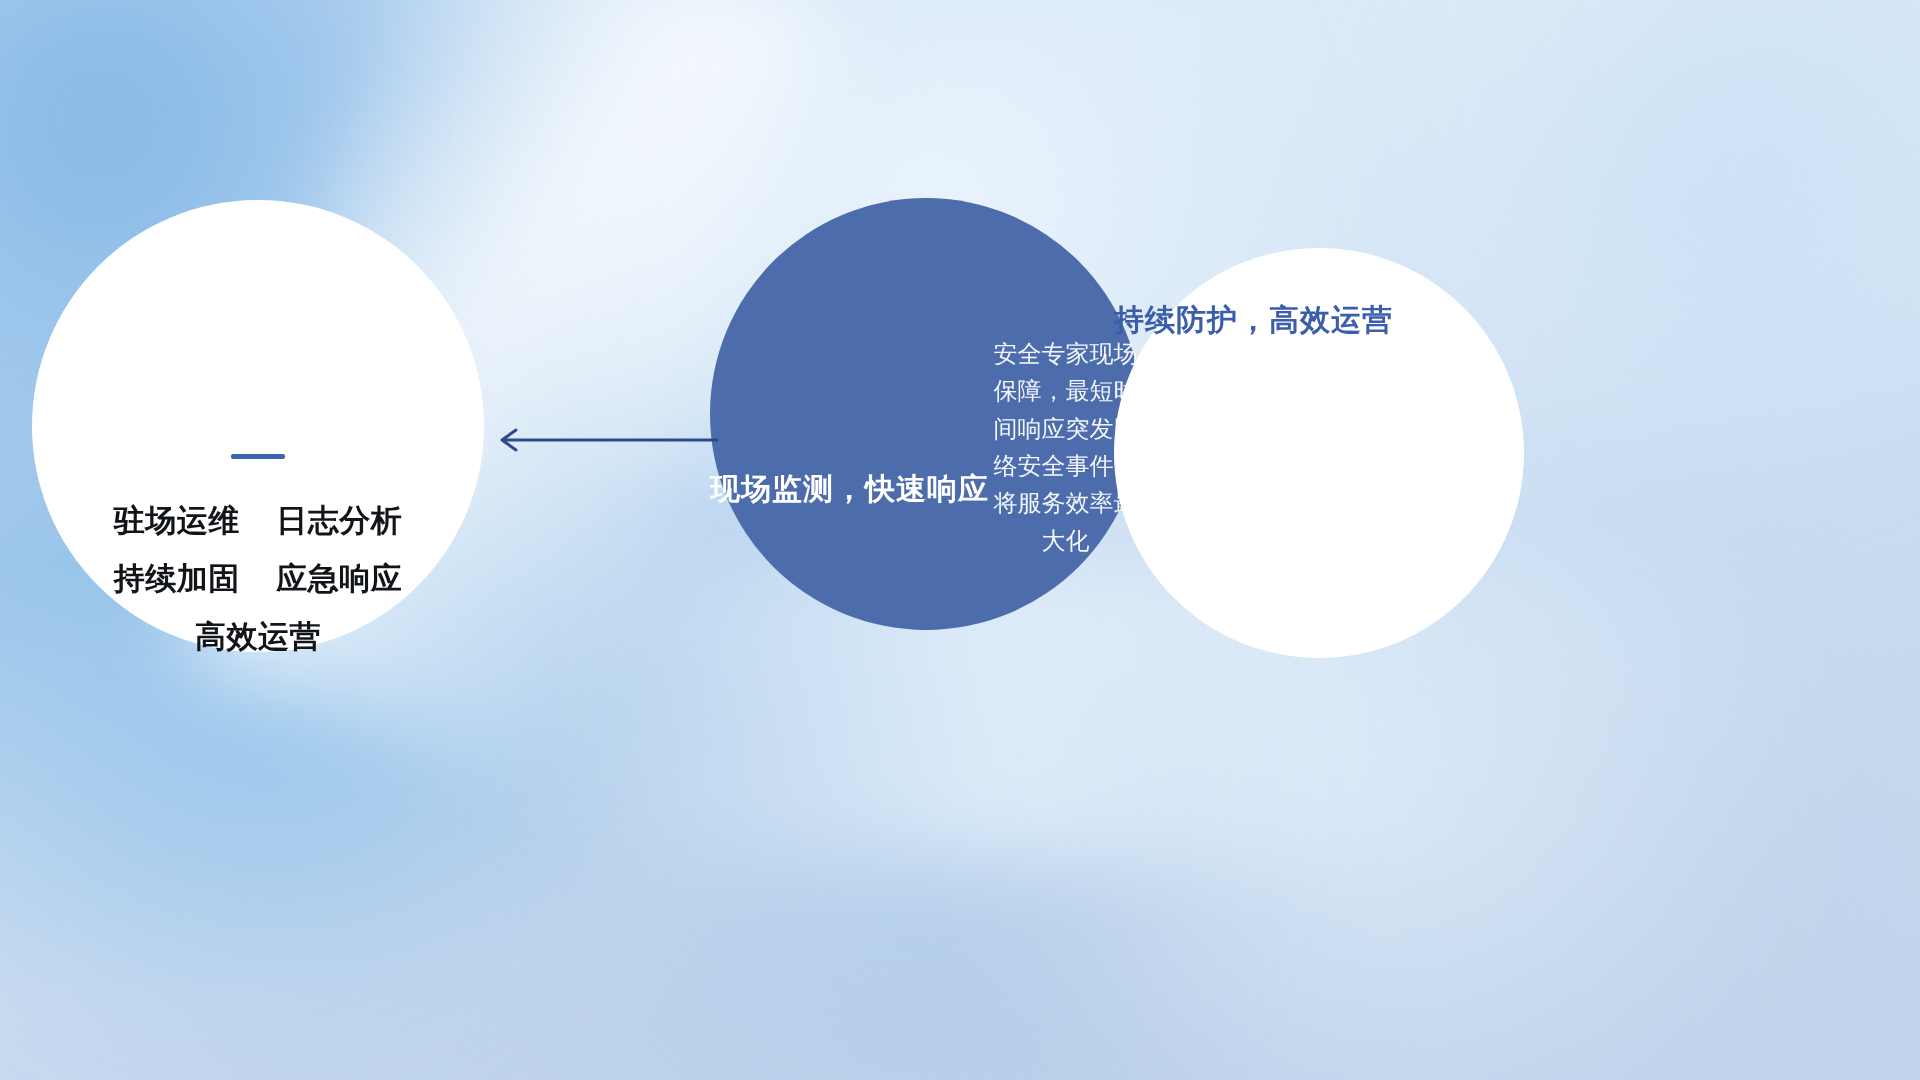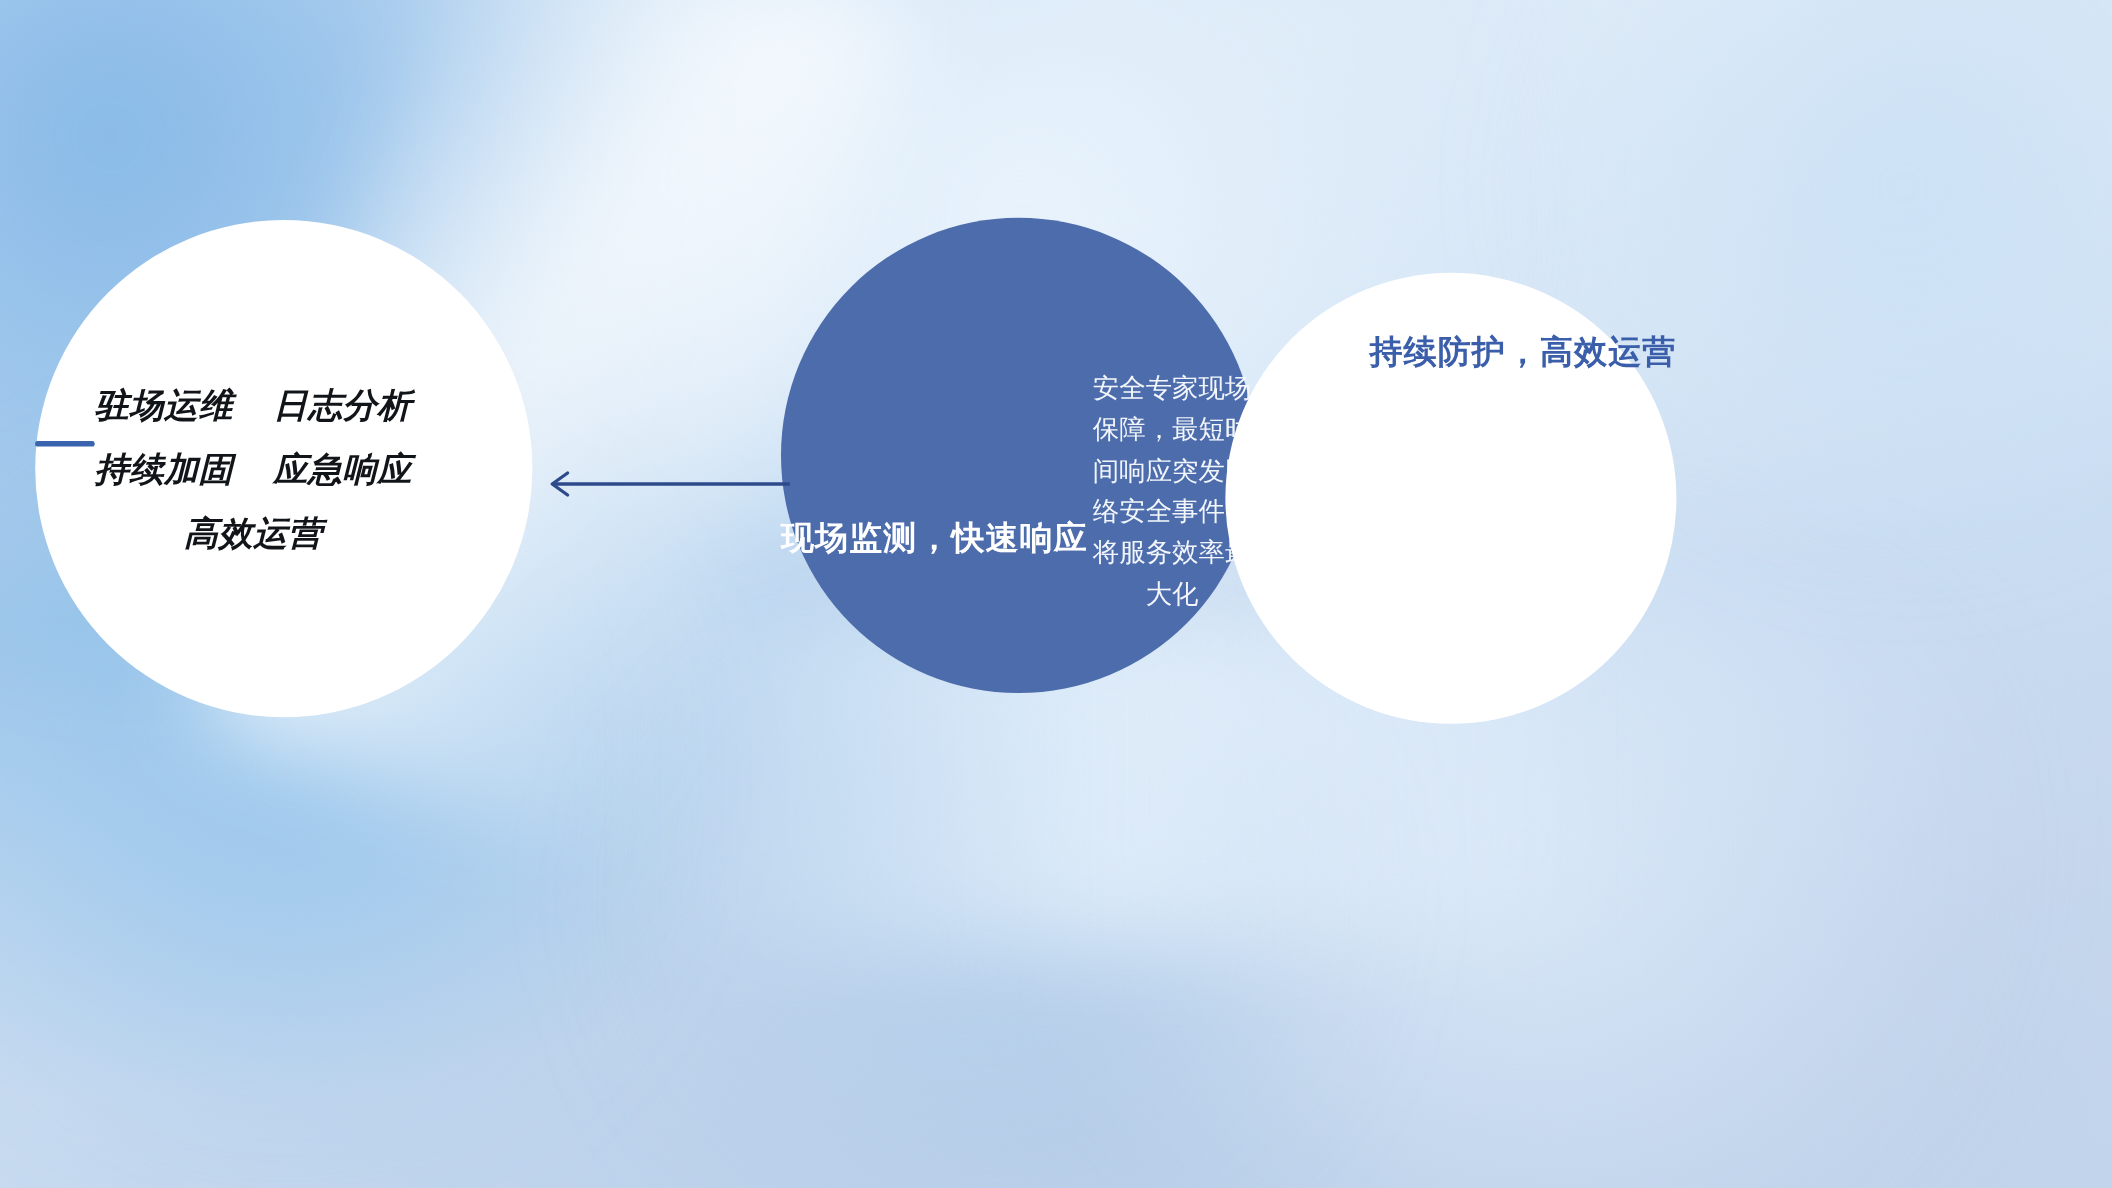--- a/index.html
+++ b/index.html
@@ -50,22 +50,22 @@
   .streak-2 { left:560px; top:560px; width:900px; height:300px;
               background:linear-gradient(90deg, rgba(255,255,255,0), rgba(236,246,254,.7), rgba(255,255,255,0)); }
 
   
   .circle { position:absolute; border-radius:50%; }
 
   #circle-left {
     left:32px; top:200px; width:452px; height:452px;
     background:#ffffff;
     z-index:3;
-    display:flex; flex-direction:row;
-    align-items:center; justify-content:flex-start;font-style:italic;
+    display:flex; flex-direction:column;
+    align-items:center; justify-content:flex-end;
   }
   #circle-left .divider {
     width:54px; height:5px; background:#3a63b0; border-radius:2px;
     margin-bottom:46px;
   }
   .left-lines { text-align:center; }
   .left-lines .line {
     font-size:31px; font-weight:bold; color:#111418;
     line-height:1.0; letter-spacing:.5px;
     margin-bottom:27px; white-space:pre;
@@ -86,21 +86,21 @@
   #circle-mid .mid-body {
     margin-top:66px; width:296px;
     font-size:24px; color:#f2f6fc; line-height:1.56;
     text-align:center;
   }
 
   #circle-right {
     left:1114px; top:248px; width:410px; height:410px;
     background:#ffffff;
     z-index:4;
-    display:flex; flex-direction:column; align-items:flex-end;
+    display:flex; flex-direction:column; align-items:flex-start;
   }
   #circle-right .right-title {
     margin-top:52px;
     font-size:30px; font-weight:bold; color:#3a5eaa;
     letter-spacing:1px; white-space:nowrap;
   }
   #circle-right .right-body {
     margin-top:44px; width:364px;
     font-size:24px; color:#1d2024; line-height:1.58;
     text-align:center;

